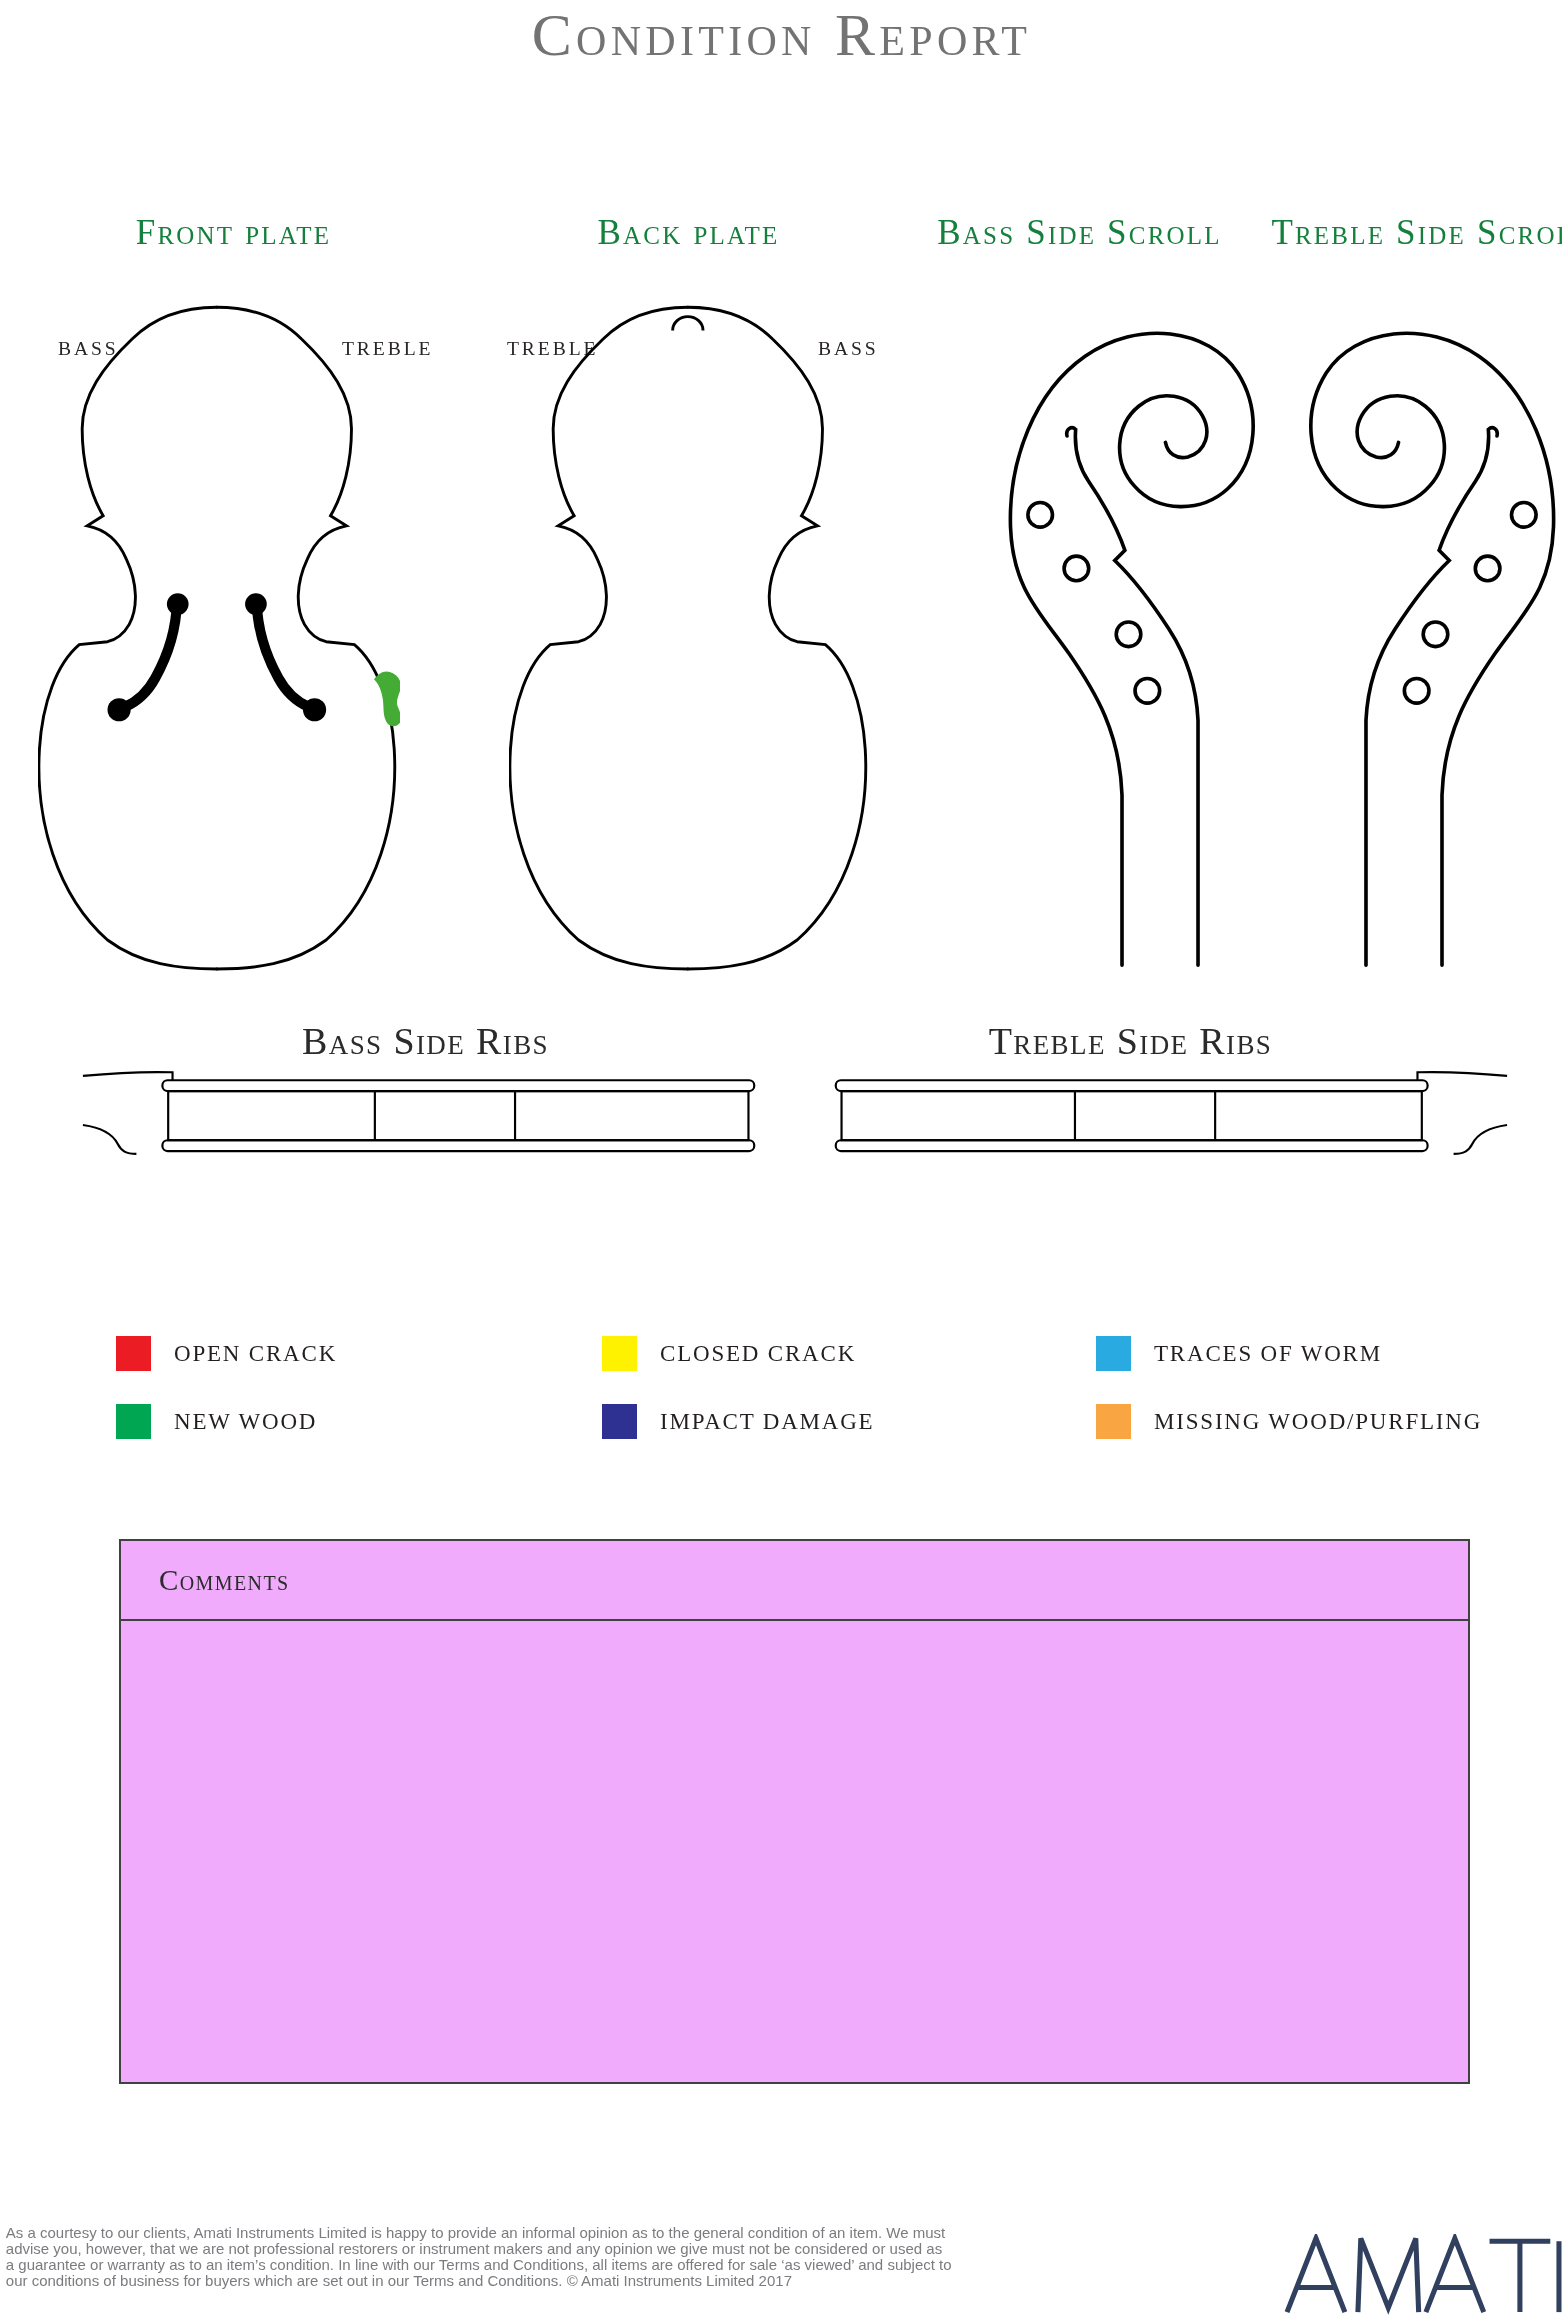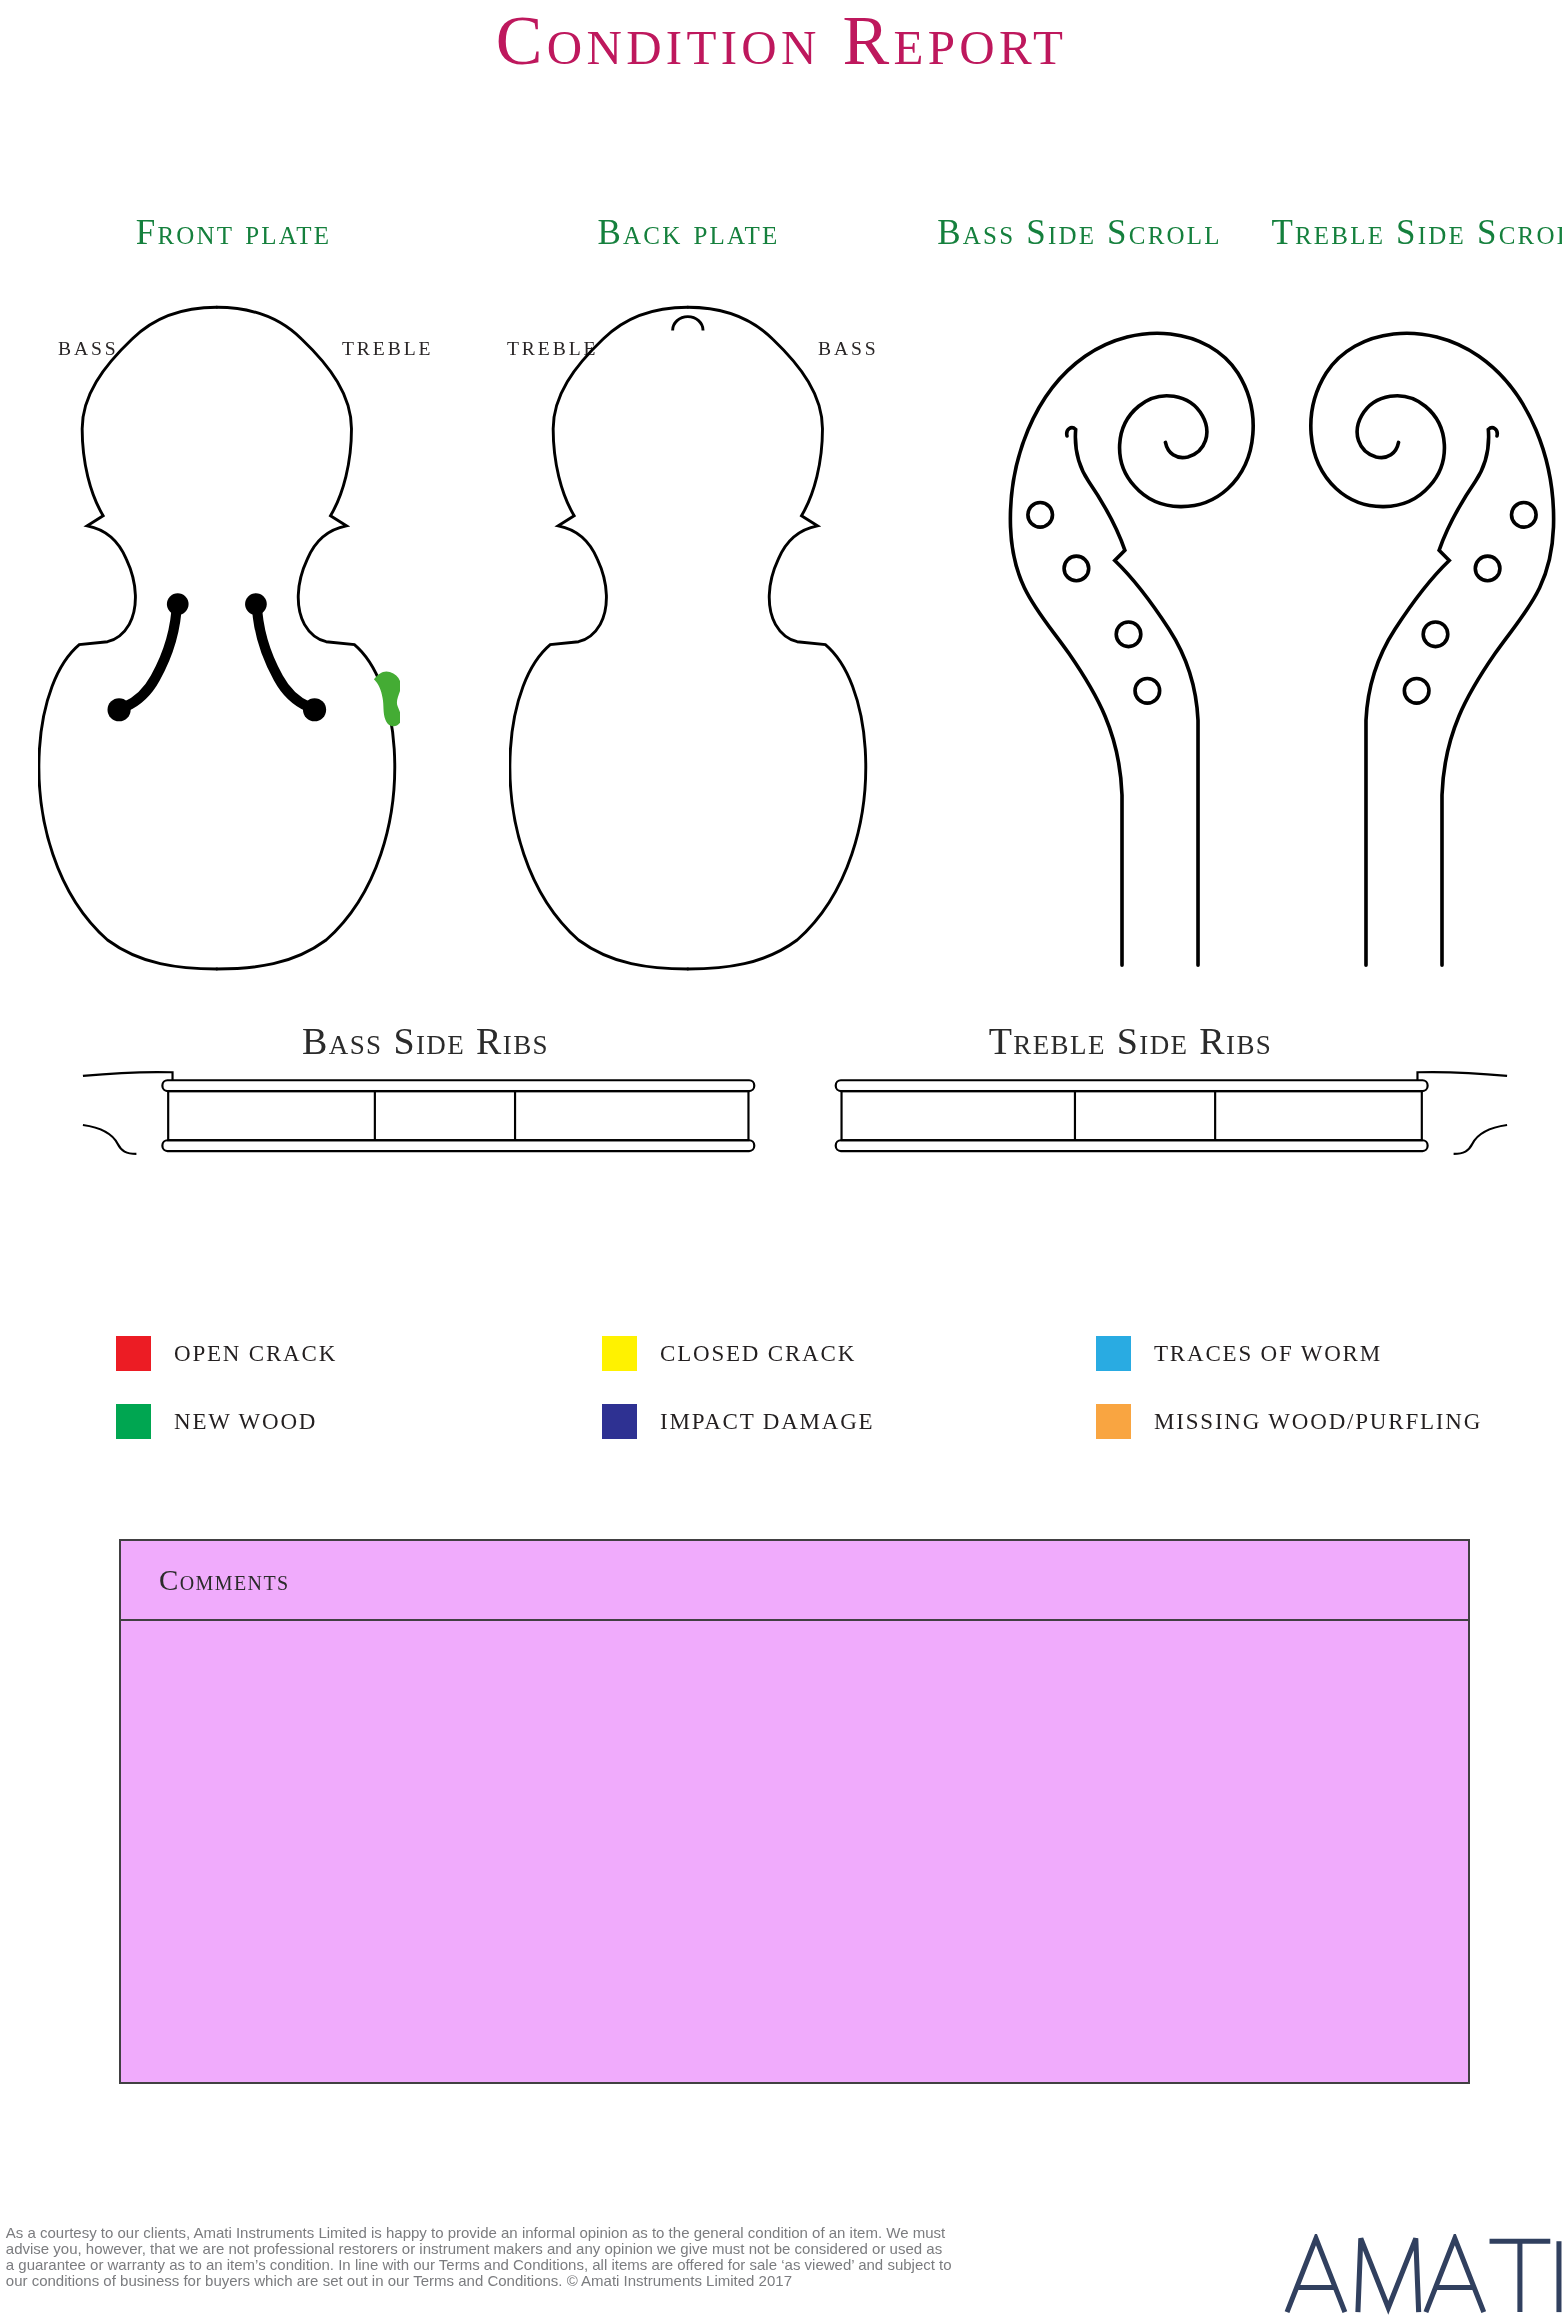--- a/index.html
+++ b/index.html
@@ -4,21 +4,21 @@
 <style>
   * { margin:0; padding:0; box-sizing:border-box; }
   html,body { background:#ffffff; }
   .page {
     position:relative; width:1563px; height:2319px; background:#ffffff;
     font-family:"Liberation Serif", serif; color:#231f20; overflow:hidden;
   }
   .sc { font-variant:small-caps; }
   .page-title {
     position:absolute; top:1.4px; left:0; width:1563px; text-align:center;
-    font-size:70px; font-weight:400; letter-spacing:4.3px; color:#be185d;
+    font-size:60px; font-weight:400; letter-spacing:4.3px; color:#737373;
   }
   .sec-hdr {
     position:absolute; top:213px; font-size:35px; letter-spacing:2.2px;
     text-align:center; color:#15803d; white-space:nowrap;
   }
   .hdr-front  { left:65px;   width:337px; }
   .hdr-back   { left:522px;  width:333px; }
   .hdr-bscroll{ left:913px; width:333px; }
   .hdr-tscroll{ left:1221px; width:333px;margin-left:44px; }
   .side-label {

